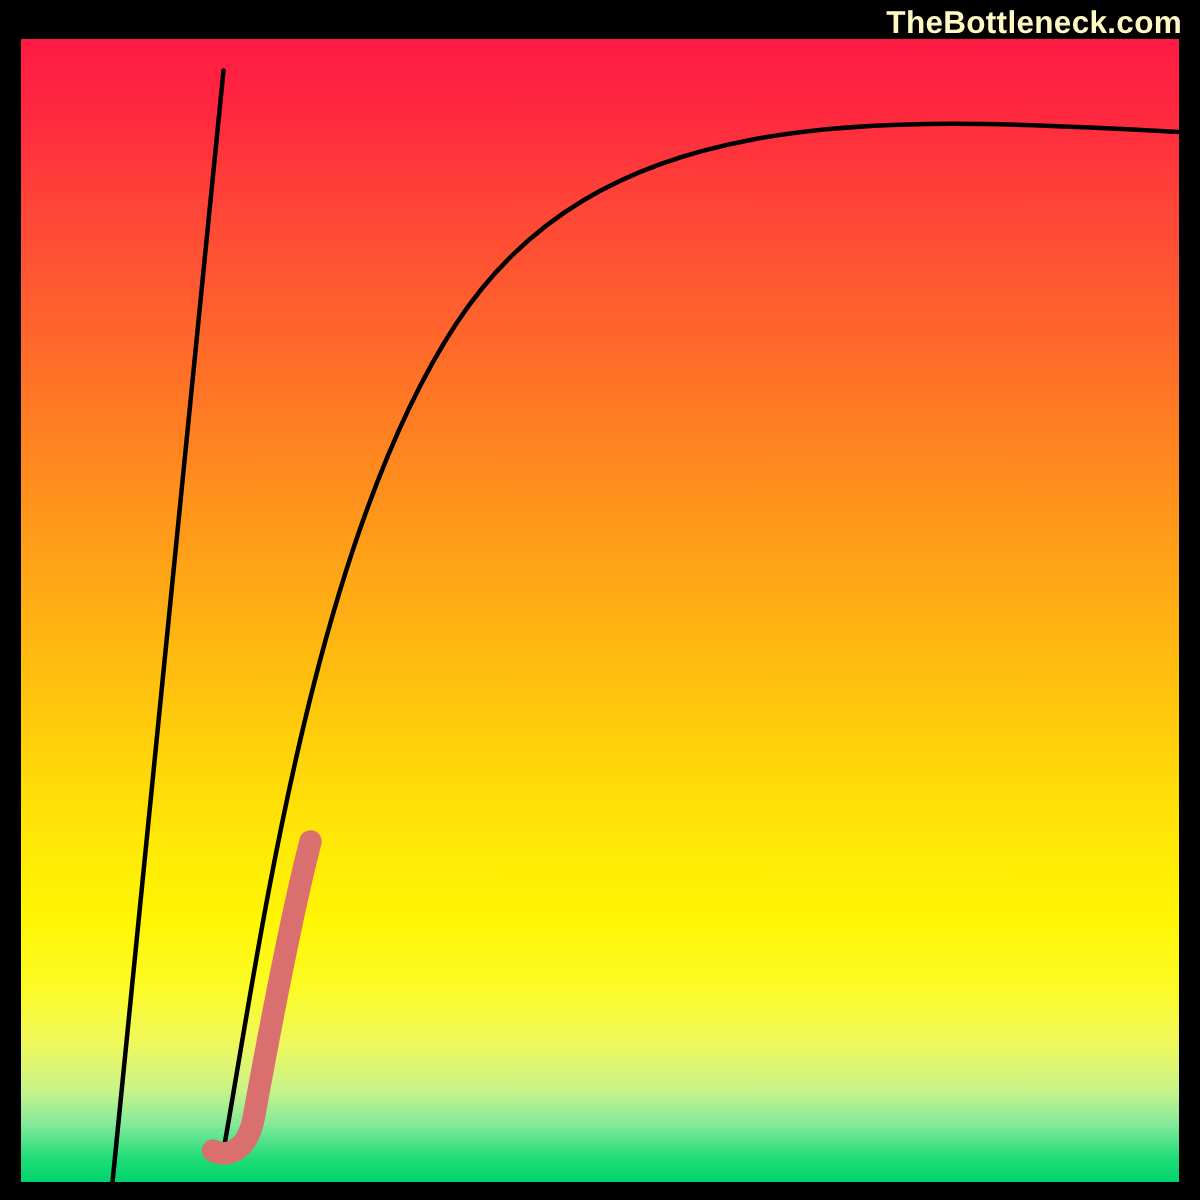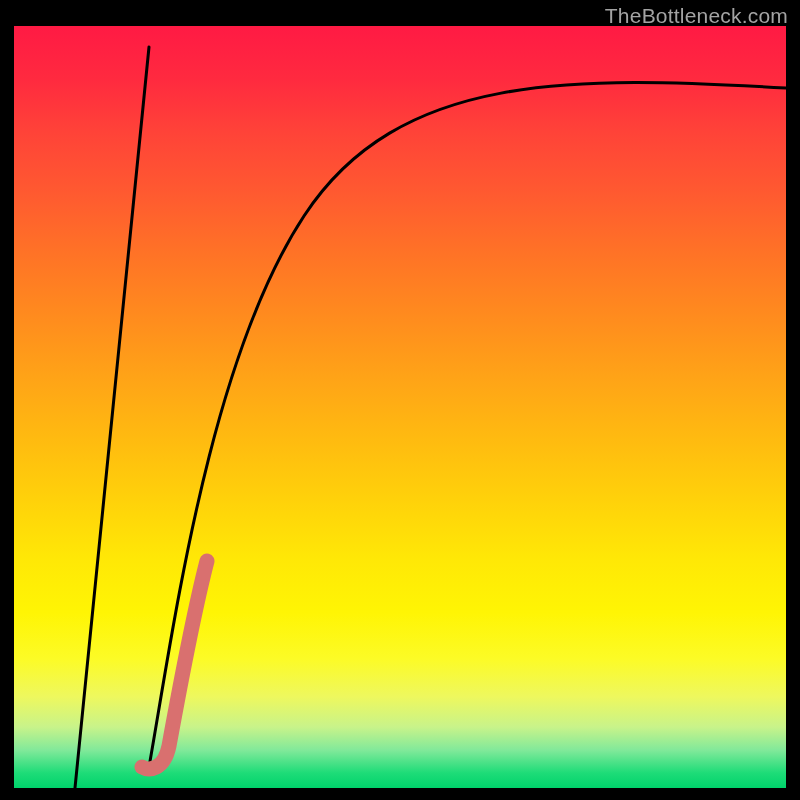--- a/index.html
+++ b/index.html
@@ -34,23 +34,23 @@
       #c8f38a 92%,
       #82e99a 95%,
       #1edc78 98%,
       #00d36b 100%
     );
   }
   .watermark {
     position: absolute;
     top: 4px;
     right: 12px;
-    color: #a3a3a3;
+    color: #fef9c3;
     font-size: 21px;
-    font-weight: 400;
+    font-weight: 700;
     letter-spacing: 0.2px;
   }
   svg.curve {
     position: absolute;
     left: 0;
     top: 0;
     width: 772px;
     height: 762px;
   }
 </style>

